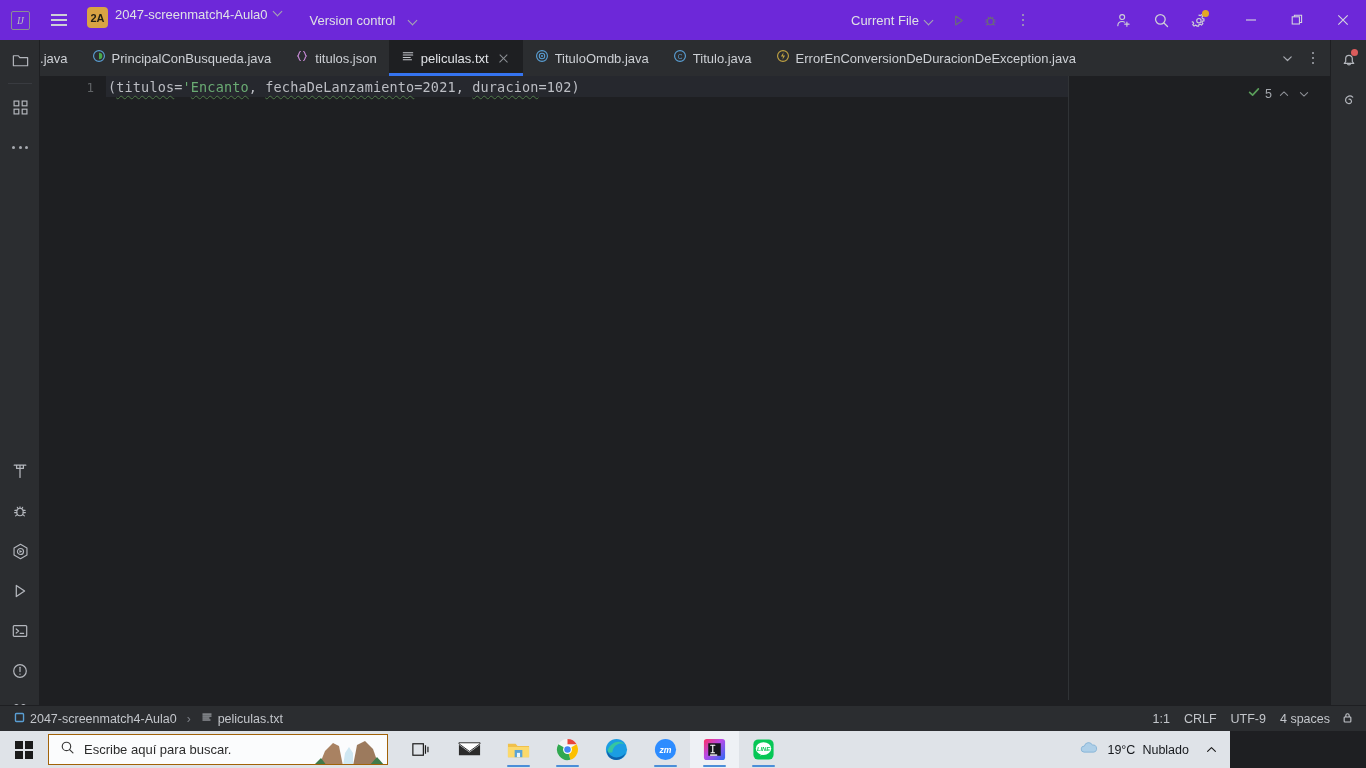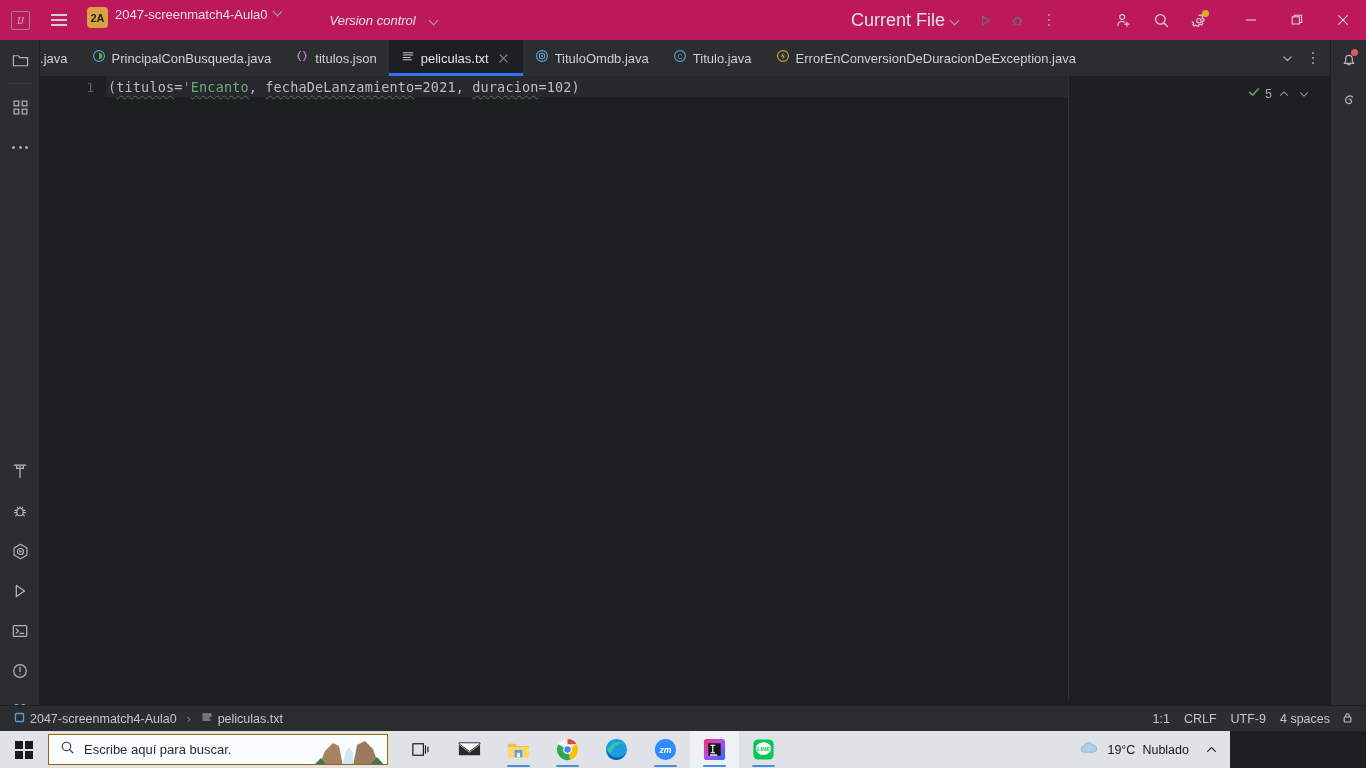--- a/index.html
+++ b/index.html
@@ -7,21 +7,21 @@
     width: 1366px; height: 768px;
     background: #1e1f22;
     font-family: "Liberation Sans", sans-serif;
     overflow: hidden;
   }
   #app { position: relative; width: 1366px; height: 768px; }
 
   
   .titlebar {
     position: absolute; top: 0; left: 0; width: 1366px; height: 40px;
-    background: #be185d;
+    background: #6d28d9;
     display: flex; align-items: center;
   }
   .tb-logo {
     width: 40px; height: 40px; display: flex; align-items: center; justify-content: center;
   }
   .tb-logo .ij {
     width: 19px; height: 19px; border: 1.5px solid #8b8e94; border-radius: 2px;
     display: flex; align-items: center; justify-content: center;
     font-family: "Liberation Serif", serif; font-size: 10px; color: #b9bcc2;
     letter-spacing: -1px; font-style: italic;
@@ -39,21 +39,21 @@
   }
   .proj-badge {
     width: 21px; height: 21px; border-radius: 4px; background: #d9a343;
     color: #231f13; font-size: 11px; font-weight: bold;
     display: flex; align-items: center; justify-content: center;
     font-family: "Liberation Sans", sans-serif;
   }
   .proj-name { font-size: 13px; color: #dfe1e5; white-space: nowrap; }
   .vcs-chip {
     display: flex; align-items: center; gap: 14px; height: 26px;
-    padding: 0 8px; border-radius: 5px; margin-left: 30px; cursor: default; font-style: italic;
+    padding: 0 8px; border-radius: 5px; margin-left: 10px; cursor: default;
   }
   .vcs-label { font-size: 13px; color: #dfe1e5; white-space: nowrap; }
 
   .chev {
     width: 9px; height: 9px; position: relative; flex: none;
   }
   .chev::before {
     content: ''; position: absolute; left: 0px; top: 1px;
     width: 6px; height: 6px;
     border-right: 1.3px solid #a7aab0; border-bottom: 1.3px solid #a7aab0;
@@ -61,21 +61,21 @@
   }
 
   .tb-center {
     position: absolute; left: 843px; top: 0; height: 40px;
     display: flex; align-items: center; gap: 2px;
   }
   .runcfg {
     display: flex; align-items: center; gap: 6px; height: 26px; padding: 0 8px;
     border-radius: 5px; cursor: default;
   }
-  .runcfg span { font-size: 18px; color: #dfe1e5; white-space: nowrap; }
+  .runcfg span { font-size: 13px; color: #dfe1e5; white-space: nowrap; }
   .tb-ico {
     width: 30px; height: 30px; display: flex; align-items: center; justify-content: center;
     border-radius: 5px; cursor: default; position: relative;
   }
 
   .tb-right {
     position: absolute; right: 0; top: 0; height: 40px;
     display: flex; align-items: center;
   }
   .wbtn {

